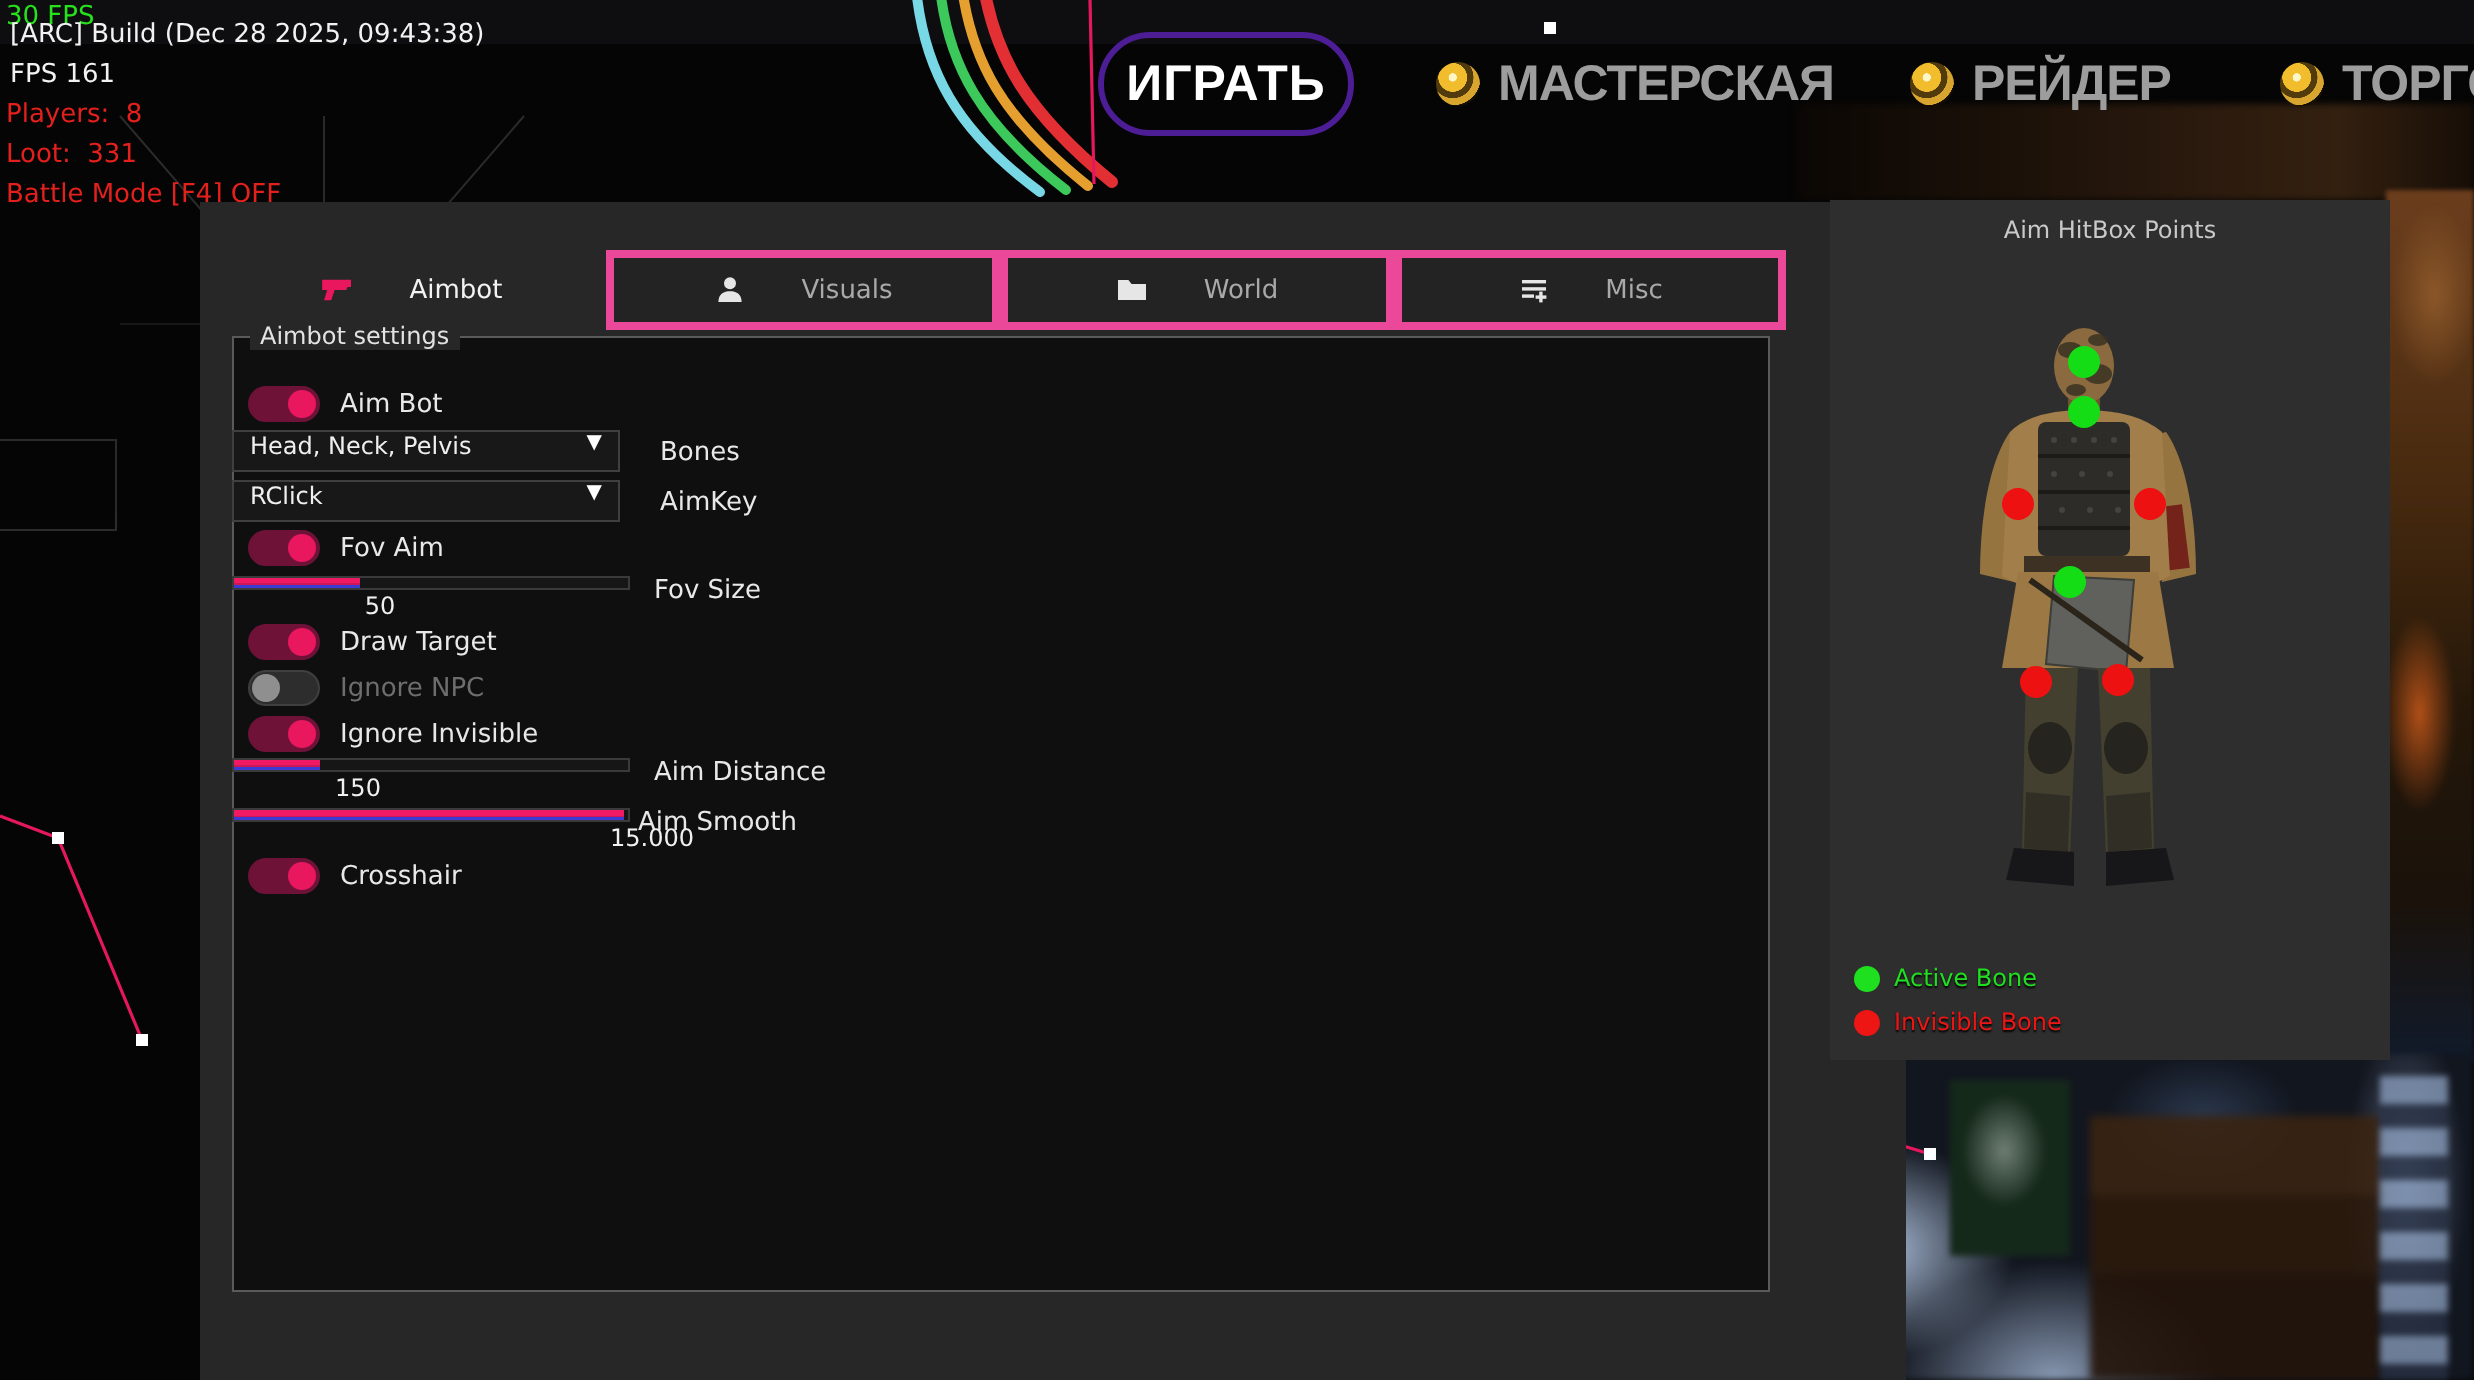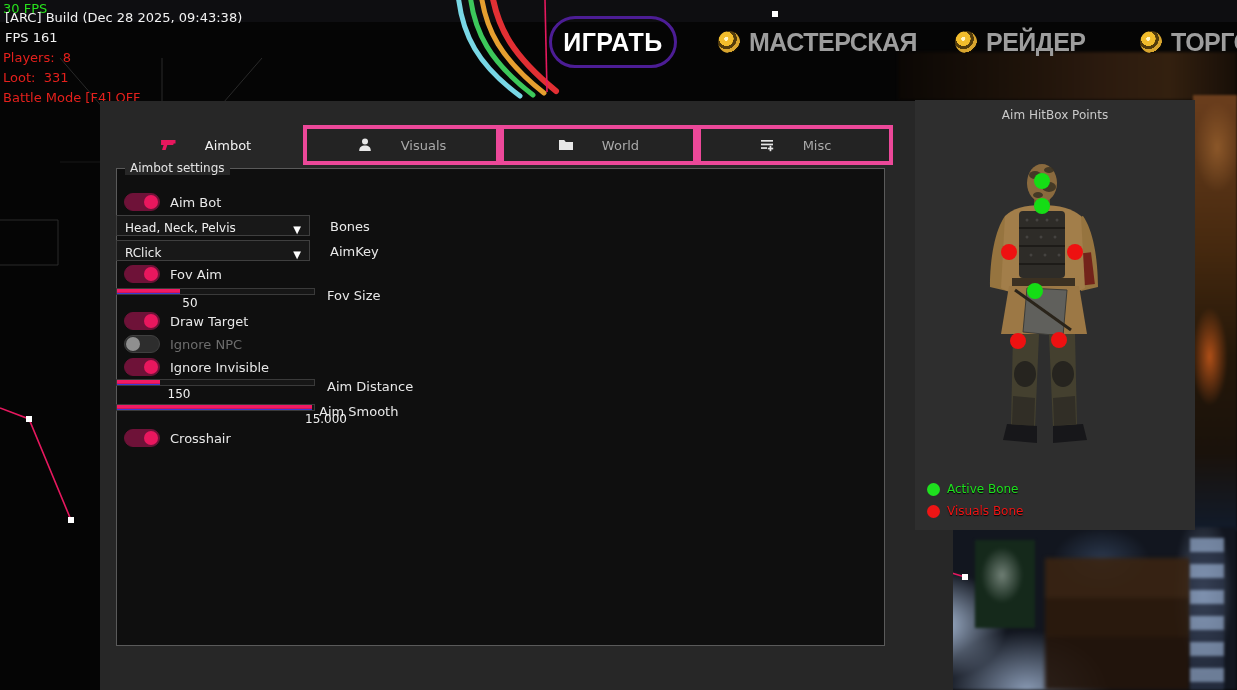--- a/index.html
+++ b/index.html
@@ -59,21 +59,21 @@
   .ctl-row{position:absolute;left:8px;}
   .toggle{position:relative;width:36px;height:18px;border-radius:9px;background:#2d2d2d;border:1px solid #3f3f3f;}
   .toggle .knob{position:absolute;top:1px;left:1px;width:14px;height:14px;border-radius:50%;background:#8f8f8f;}
   .toggle.on{background:#6e1238;border-color:#6e1238;}
   .toggle.on .knob{left:auto;right:1px;background:#e8175e;}
   .ctl-label{position:absolute;left:46px;top:2px;font-size:13px;color:#e8e8e8;white-space:nowrap;}
   .ctl-label.dim{color:#6d6d6d;}
   .side-label{position:absolute;font-size:13px;color:#e8e8e8;white-space:nowrap;}
 
   .selectbox{position:absolute;width:194px;height:21px;background:#181818;border:1px solid #3f3f3f;
-    display:flex;align-items:flex-end;padding:0 8px;font-size:12px;color:#efefef;}
+    display:flex;align-items:flex-start;padding:0 8px;font-size:12px;color:#efefef;}
   .selectbox .arrow{margin-left:auto;font-size:10px;color:#fff;}
 
   .slider{position:absolute;width:199px;height:7px;background:#161616;border:1px solid #3a3a3a;}
   .slider .fill{height:100%;background:linear-gradient(180deg,#f01a64 0 55%,#cf1758 55% 72%,#3b3bd4 72%);}
   .slider-value{position:absolute;font-size:12px;color:#f0f0f0;width:60px;text-align:center;}
 
   
   .r-aimbot{top:25px;}  .r-bones{top:47px;} .r-aimkey{top:72px;} .r-fovaim{top:97px;}
   .r-fovslider{top:120px;} .r-drawtarget{top:144px;} .r-ignorenpc{top:167px;}
   .r-ignoreinv{top:190px;} .r-distslider{top:211px;} .r-smoothslider{top:236px;} .r-crosshair{top:261px;}
@@ -332,16 +332,16 @@
         <circle cx="84" cy="182" r="8" class="dot-inactive"></circle>
       </g>
     </svg>
 
     <div class="legend-row legend-active" style="left:12px;top:382px;">
       <span class="legend-dot" style="background:#1ee01e;"></span>
       <span>Active Bone</span>
     </div>
     <div class="legend-row legend-inactive" style="left:12px;top:404px;">
       <span class="legend-dot" style="background:#ee1515;"></span>
-      <span>Visuals Bone</span>
+      <span>Invisible Bone</span>
     </div>
   </div>
 </div>
 
 </body></html>

